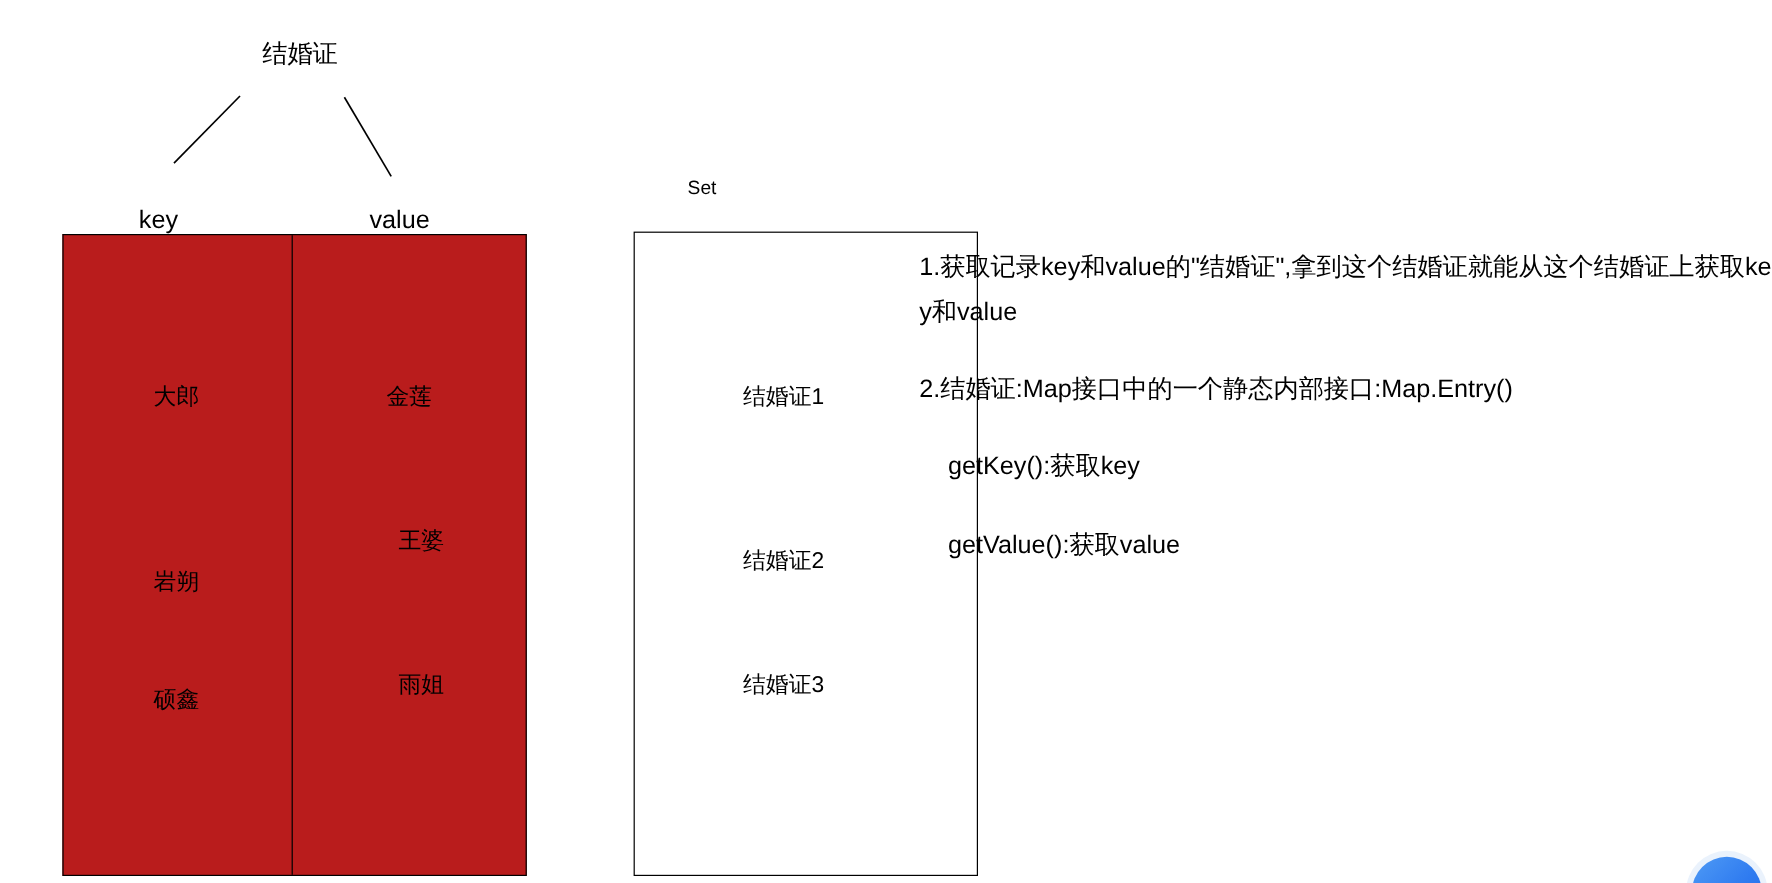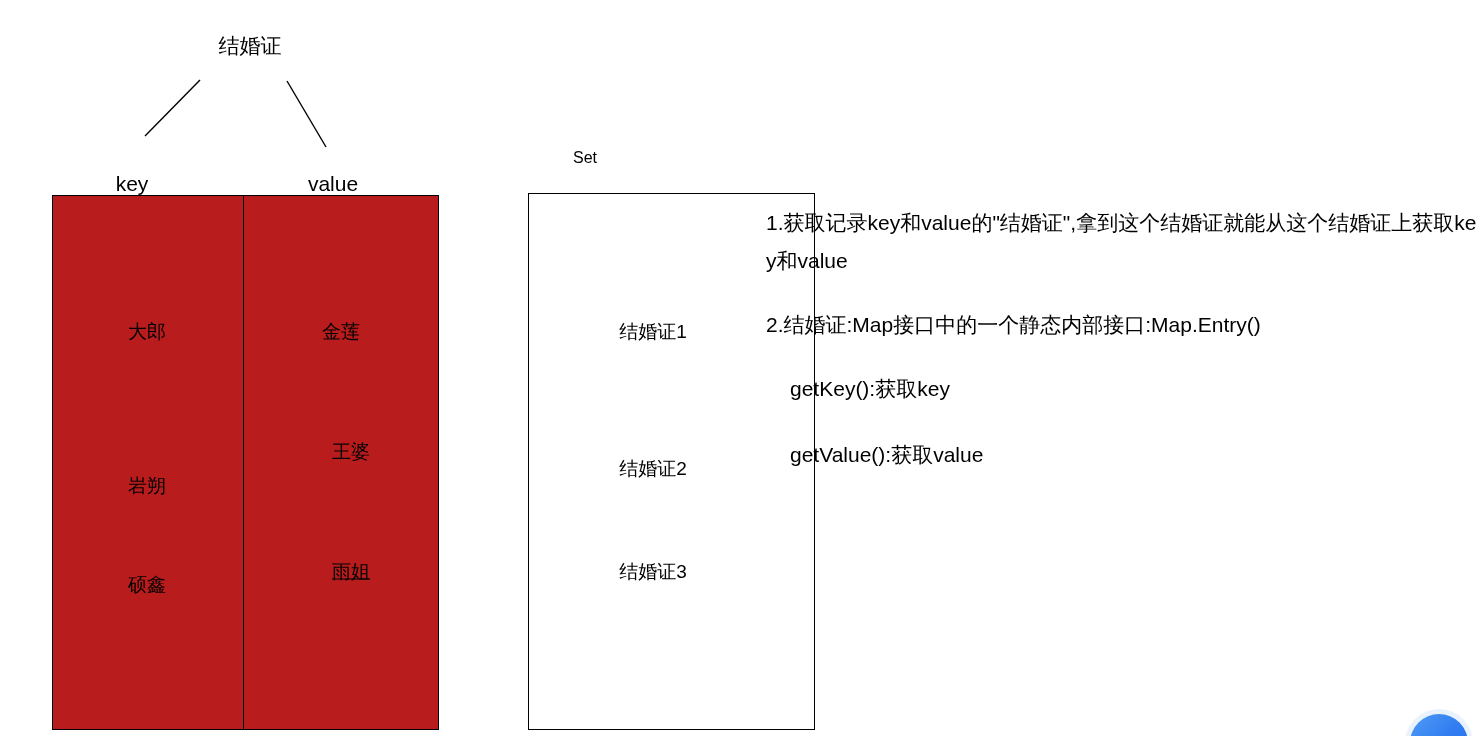--- a/index.html
+++ b/index.html
@@ -148,21 +148,21 @@
   <div class="map-table">
     <div class="map-divider"></div>
 
     <div class="cell" style="left:94px;  top:135px;">大郎</div>
     <div class="cell" style="left:288px; top:135px;">金莲</div>
 
     <div class="cell" style="left:94px;  top:269px;margin-top:20px;">岩朔</div>
     <div class="cell" style="left:298px; top:255px;">王婆</div>
 
     <div class="cell" style="left:94px;  top:388px;">硕鑫</div>
-    <div class="cell" style="left:298px; top:375px;text-decoration:underline;">雨姐</div>
+    <div class="cell" style="left:298px; top:375px;">雨姐</div>
   </div>
 
   <div class="ctr set-label" style="left:585px; top:150px;">Set</div>
 
   <div class="set-box">
     <div class="set-item" style="left:124px; top:137px;">结婚证1</div>
     <div class="set-item" style="left:124px; top:257px;margin-top:17px;">结婚证2</div>
     <div class="set-item" style="left:124px; top:377px;">结婚证3</div>
   </div>
 

